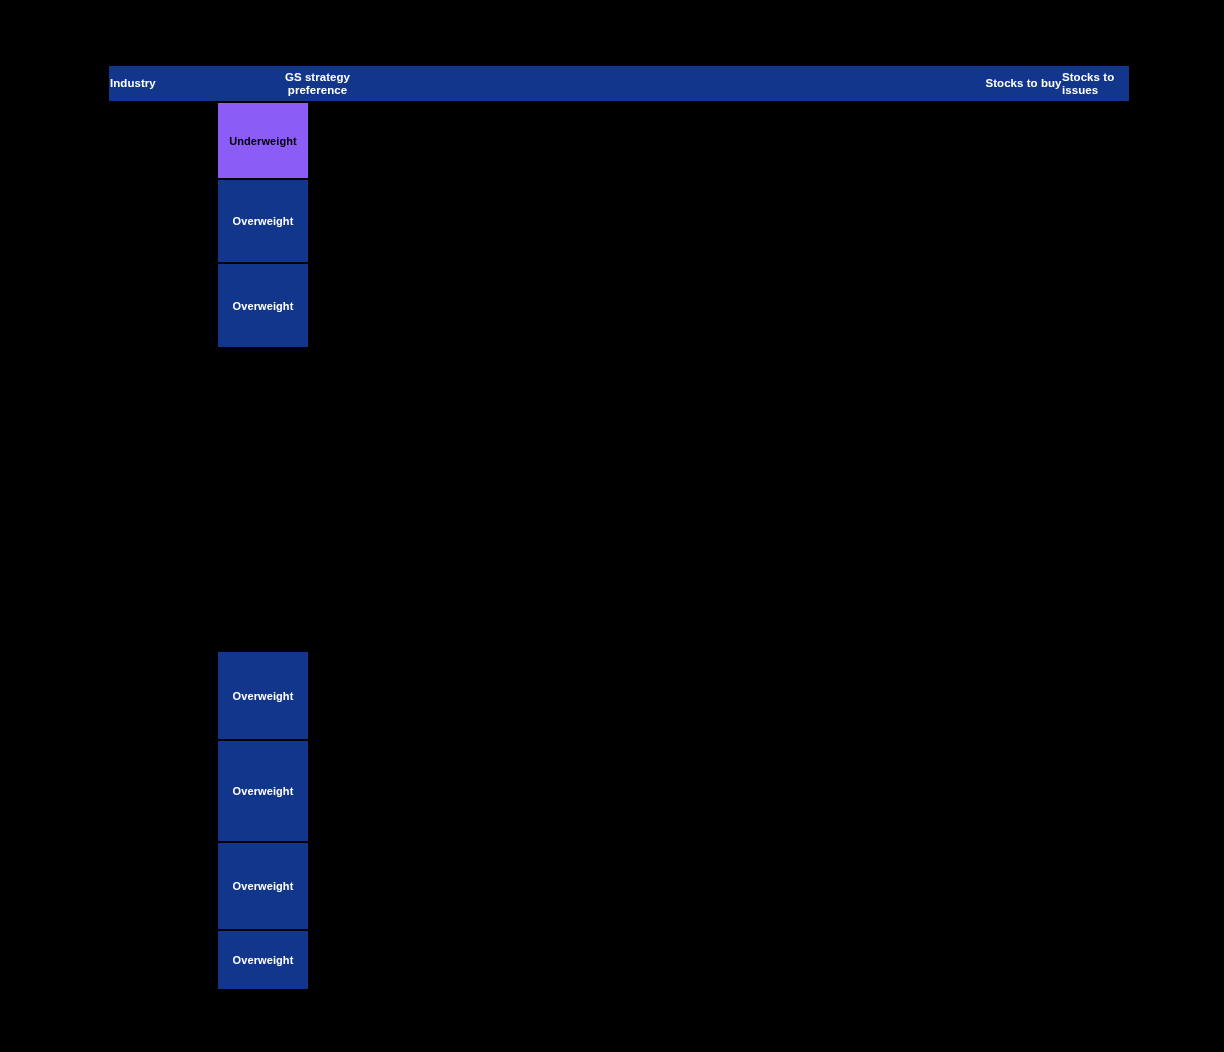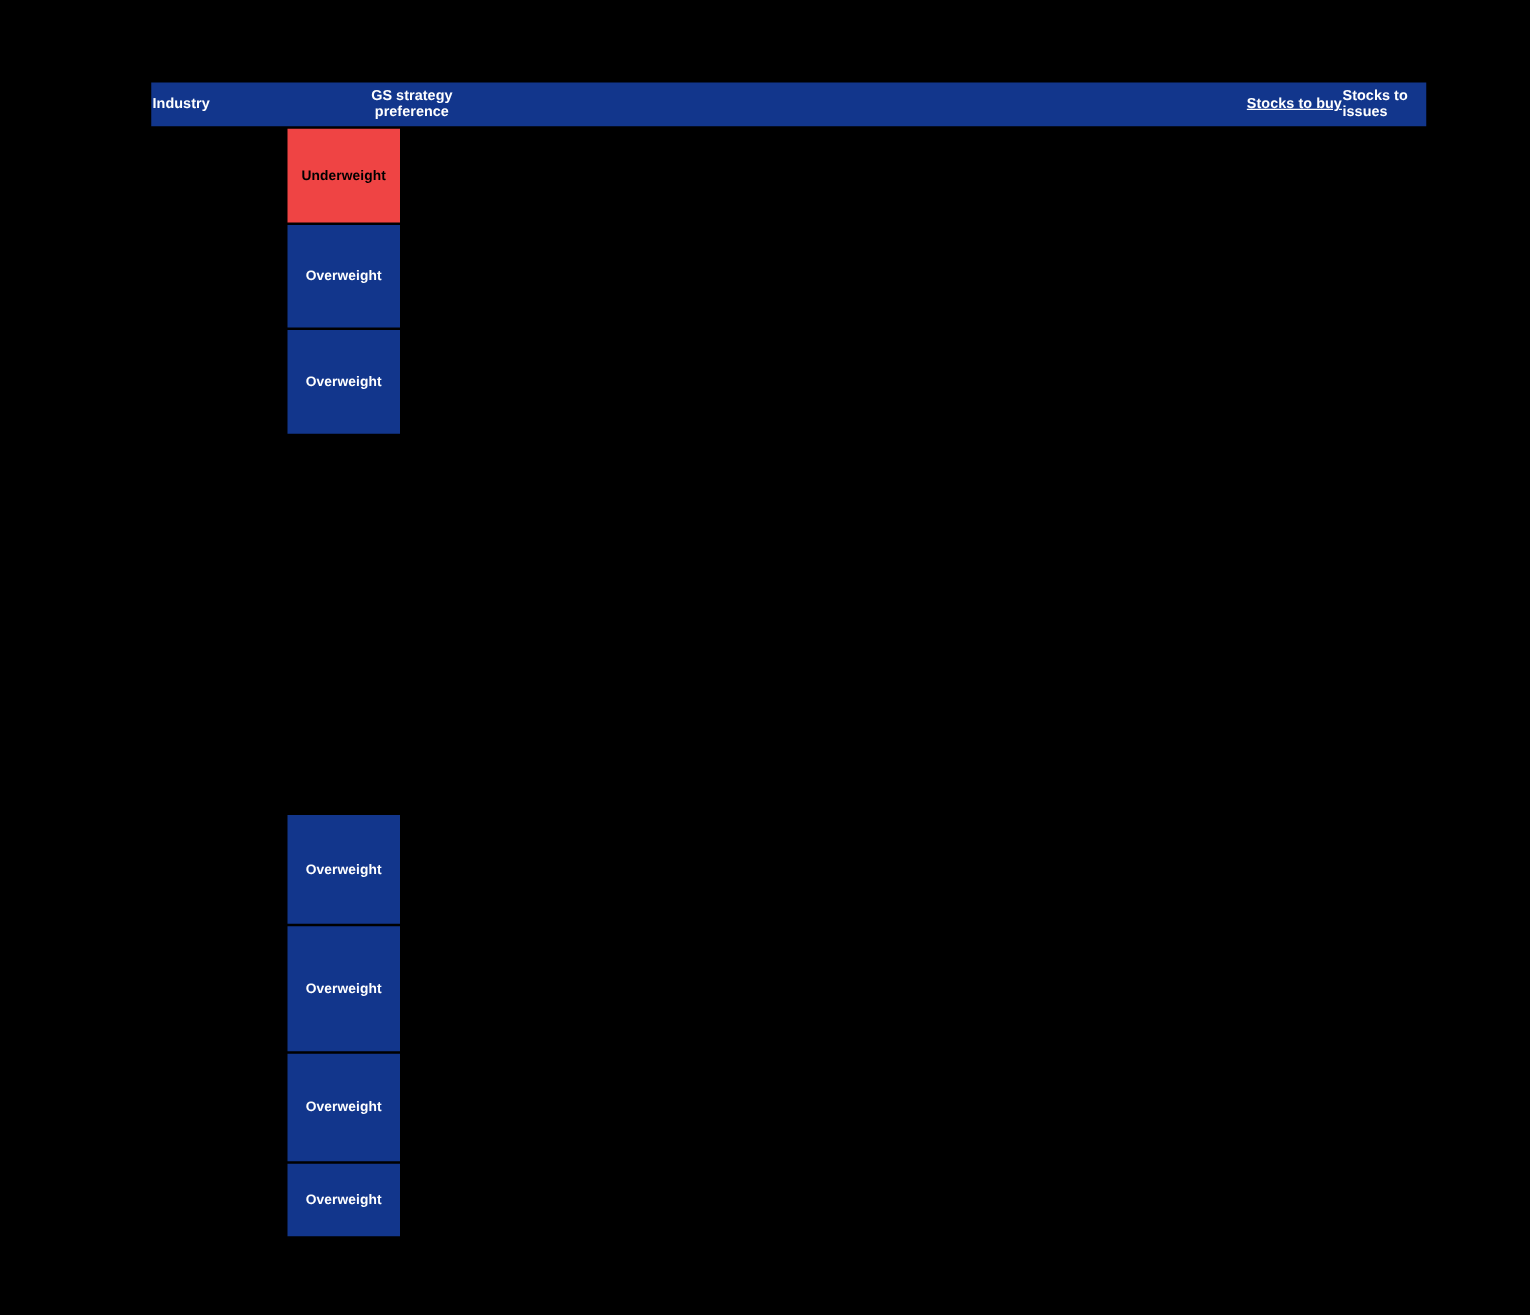--- a/index.html
+++ b/index.html
@@ -16,21 +16,20 @@
     font-family: "Liberation Sans", sans-serif;
     -webkit-font-smoothing: antialiased;
   }
 
   #table-root {
     position: absolute;
     left: 0;
     top: 0;
     width: 1176px;
     height: 1052px;
-    margin-left: 12px;
   }
 
   
   .header-bar {
     position: absolute;
     left: 109px;
     top: 66px;
     width: 1020px;
     height: 35px;
     background: #12368c;
@@ -69,21 +68,20 @@
     left: 587px;
     width: 289px;
     justify-content: center;
     text-align: center;
   }
   .hc-buy {
     left: 876px;
     width: 77px;
     justify-content: center;
     text-align: center;
-    text-decoration: underline;
   }
   .hc-avoid {
     left: 953px;
     width: 67px;
     justify-content: flex-start;
     text-align: left;
     padding-left: 0px;
   }
 
   
@@ -116,21 +114,21 @@
 
   <div class="header-bar">
     <div class="header-cell hc-industry">Industry</div>
     <div class="header-cell hc-pref">GS strategy
 preference</div>
     <div class="header-cell hc-buy">Stocks to buy</div>
     <div class="header-cell hc-avoid">Stocks to issues</div>
   </div>
 
   <div id="pref-cells-container">
-      <div class="pref-cell pref-under" style="top: 103px; height: 75px; background: #ef4444; color: rgb(0, 0, 0);">
+      <div class="pref-cell pref-under" style="top: 103px; height: 75px; background: #8b5cf6; color: rgb(0, 0, 0);">
         <span>Underweight</span>
       </div>
       <div class="pref-cell pref-over" style="top: 180px; height: 82px; background: rgb(18, 54, 140); color: rgb(255, 255, 255);">
         <span>Overweight</span>
       </div>
       <div class="pref-cell pref-over" style="top: 264px; height: 83px; background: rgb(18, 54, 140); color: rgb(255, 255, 255);">
         <span>Overweight</span>
       </div>
       <div class="pref-cell pref-over" style="top: 652px; height: 87px; background: rgb(18, 54, 140); color: rgb(255, 255, 255);">
         <span>Overweight</span>

